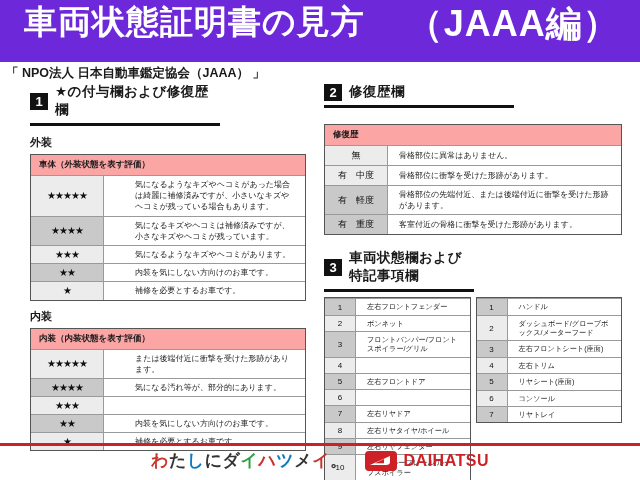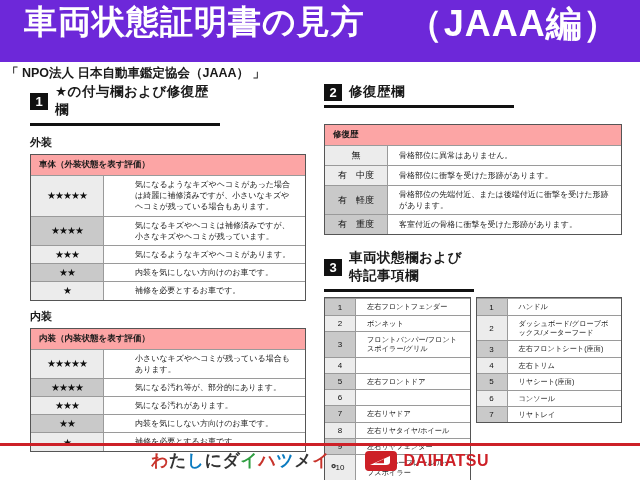--- a/index.html
+++ b/index.html
@@ -105,31 +105,30 @@
         </div>
     </div>
 
     <div class="group-label mt8">内装</div>
     <div class="tbl star-table">
       <div class="tbl-head">内装（内装状態を表す評価）</div>
       <div>
 
           <div class="trow z-light">
             <div class="tcell-key">★★★★★</div>
-            <div class="tcell-desc">小さいなキズやヘコミが残っている場合もあります。</div>
+            <div class="tcell-desc">または後端付近に衝撃を受けた形跡があります。</div>
           </div>
 
           <div class="trow z-dark">
             <div class="tcell-key">★★★★</div>
             <div class="tcell-desc">気になる汚れ等が、部分的にあります。</div>
           </div>
 
           <div class="trow z-light">
             <div class="tcell-key">★★★</div>
-            <div class="tcell-desc">気になる汚れがあります。</div>
           </div>
 
           <div class="trow z-dark">
             <div class="tcell-key">★★</div>
             <div class="tcell-desc">内装を気にしない方向けのお車です。</div>
           </div>
 
           <div class="trow z-light">
             <div class="tcell-key">★</div>
             <div class="tcell-desc">補修を必要とするお車です。</div>

